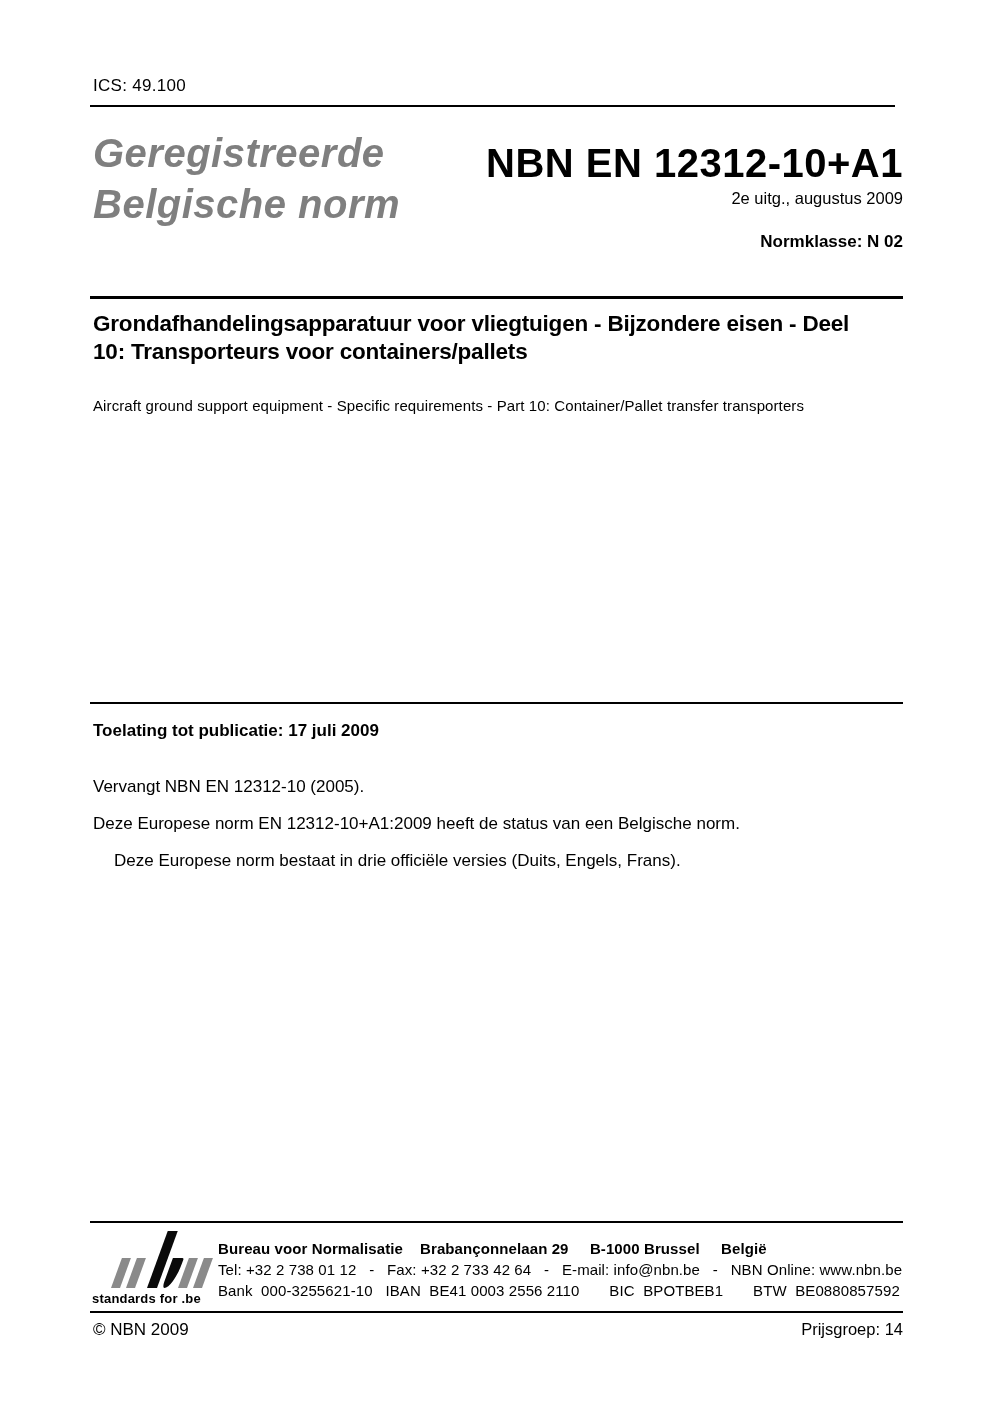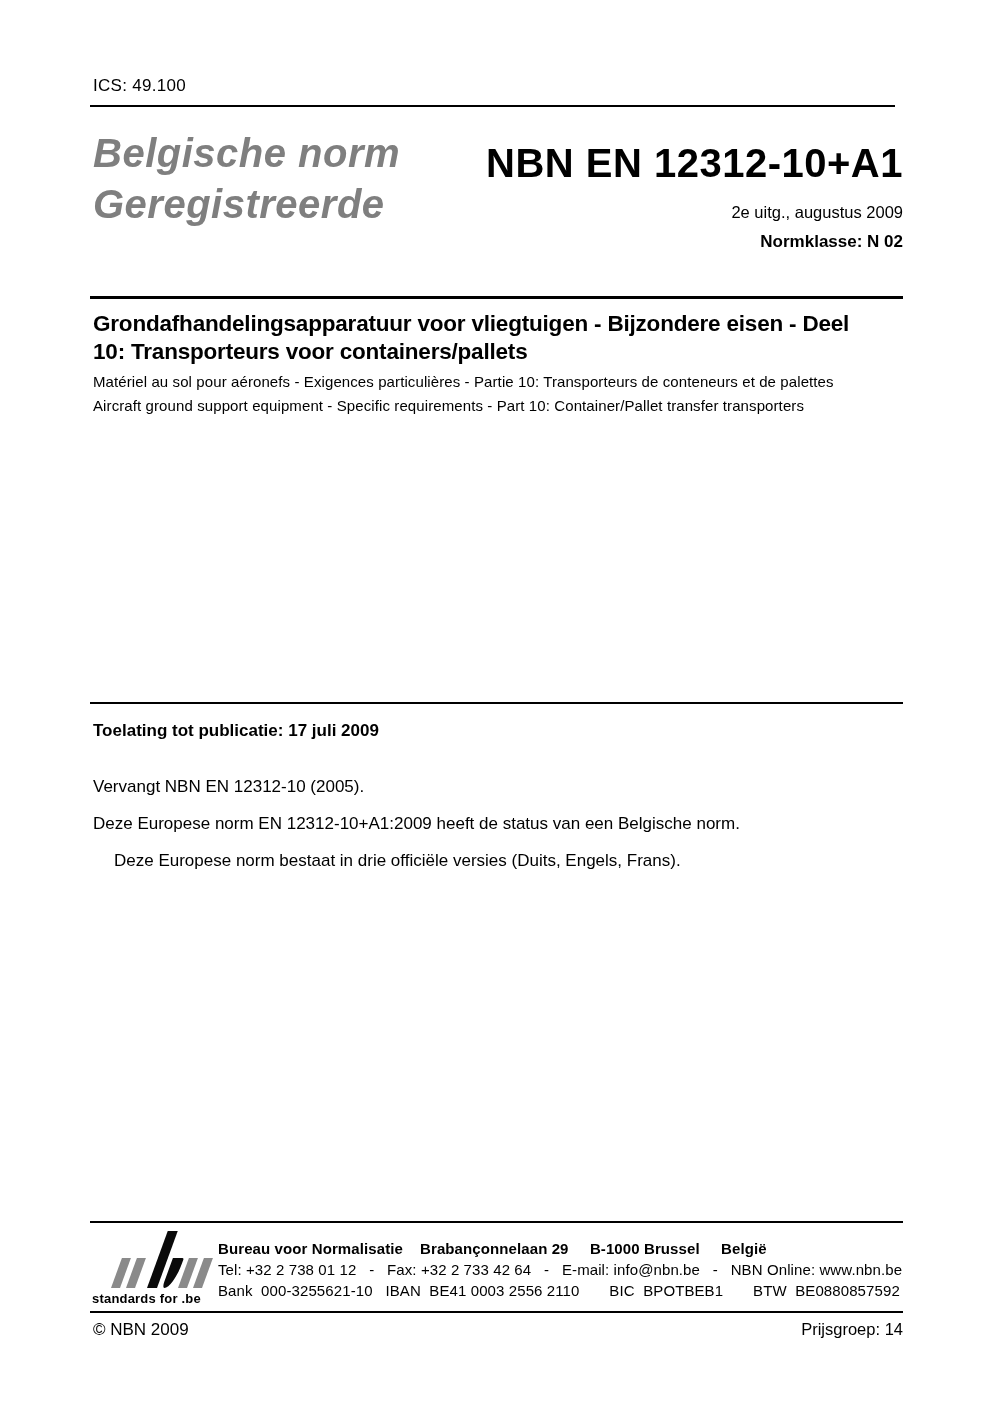--- a/index.html
+++ b/index.html
@@ -20,21 +20,21 @@
   .ics { left: 93px; top: 76px; font-size: 17px; letter-spacing: 0.3px; }
 
   .norm-type {
     left: 93px; top: 128px;
     font-size: 40px; font-weight: bold; font-style: italic;
     color: #7f7f7f; line-height: 51px; letter-spacing: 0.5px;
   }
 
   .right-col { right: 89px; text-align: right; }
   .std-number { top: 141px; font-size: 40px; font-weight: bold; letter-spacing: 0.5px; }
-  .edition { top: 189px; font-size: 16.5px; margin-top: 14px; }
+  .edition { top: 189px; font-size: 16.5px; }
   .norm-class { top: 232px; font-size: 17px; font-weight: bold; margin-left: 13px; }
 
   .title-nl {
     left: 93px; top: 310px; width: 840px;
     font-size: 22.5px; font-weight: bold; line-height: 28px;
     letter-spacing: -0.2px; white-space: nowrap;
   }
   .subtitle { left: 93px; font-size: 15px; white-space: nowrap; letter-spacing: 0.1px; }
   .sub-fr { top: 373px; }
   .sub-en { top: 397px; }
@@ -79,35 +79,34 @@
 </style>
 </head>
 <body>
 
 <div class="page">
 
   <div class="abs ics">ICS: 49.100</div>
   <div class="divider d-top"></div>
 
   <div class="abs norm-type">
+    <div>Geregistreerde</div>
     <div>Belgische norm</div>
-    <div>Geregistreerde</div>
   </div>
 
   <div class="abs right-col std-number">NBN EN 12312-10+A1</div>
   <div class="abs right-col edition">2e uitg., augustus 2009</div>
   <div class="abs right-col norm-class">Normklasse: N 02</div>
 
   <div class="divider d-thick"></div>
 
   <div class="abs title-nl">
     <div>Grondafhandelingsapparatuur voor vliegtuigen - Bijzondere eisen - Deel</div>
     <div>10: Transporteurs voor containers/pallets</div>
   </div>
-  <div class="abs subtitle sub-fr">Matériel au sol pour aéronefs - Exigences particulières - Partie 10: Transporteurs de conteneurs et de palettes</div>
   <div class="abs subtitle sub-en">Aircraft ground support equipment - Specific requirements - Part 10: Container/Pallet transfer transporters</div>
 
   <div class="divider d-mid"></div>
 
   <div class="abs publication">Toelating tot publicatie: 17 juli 2009</div>
   <div class="abs body-line replaces">Vervangt NBN EN 12312-10 (2005).</div>
   <div class="abs body-line status">Deze Europese norm EN 12312-10+A1:2009 heeft de status van een Belgische norm.</div>
   <div class="abs body-line versions">Deze Europese norm bestaat in drie officiële versies (Duits, Engels, Frans).</div>
 
   <div class="divider d-foot"></div>

